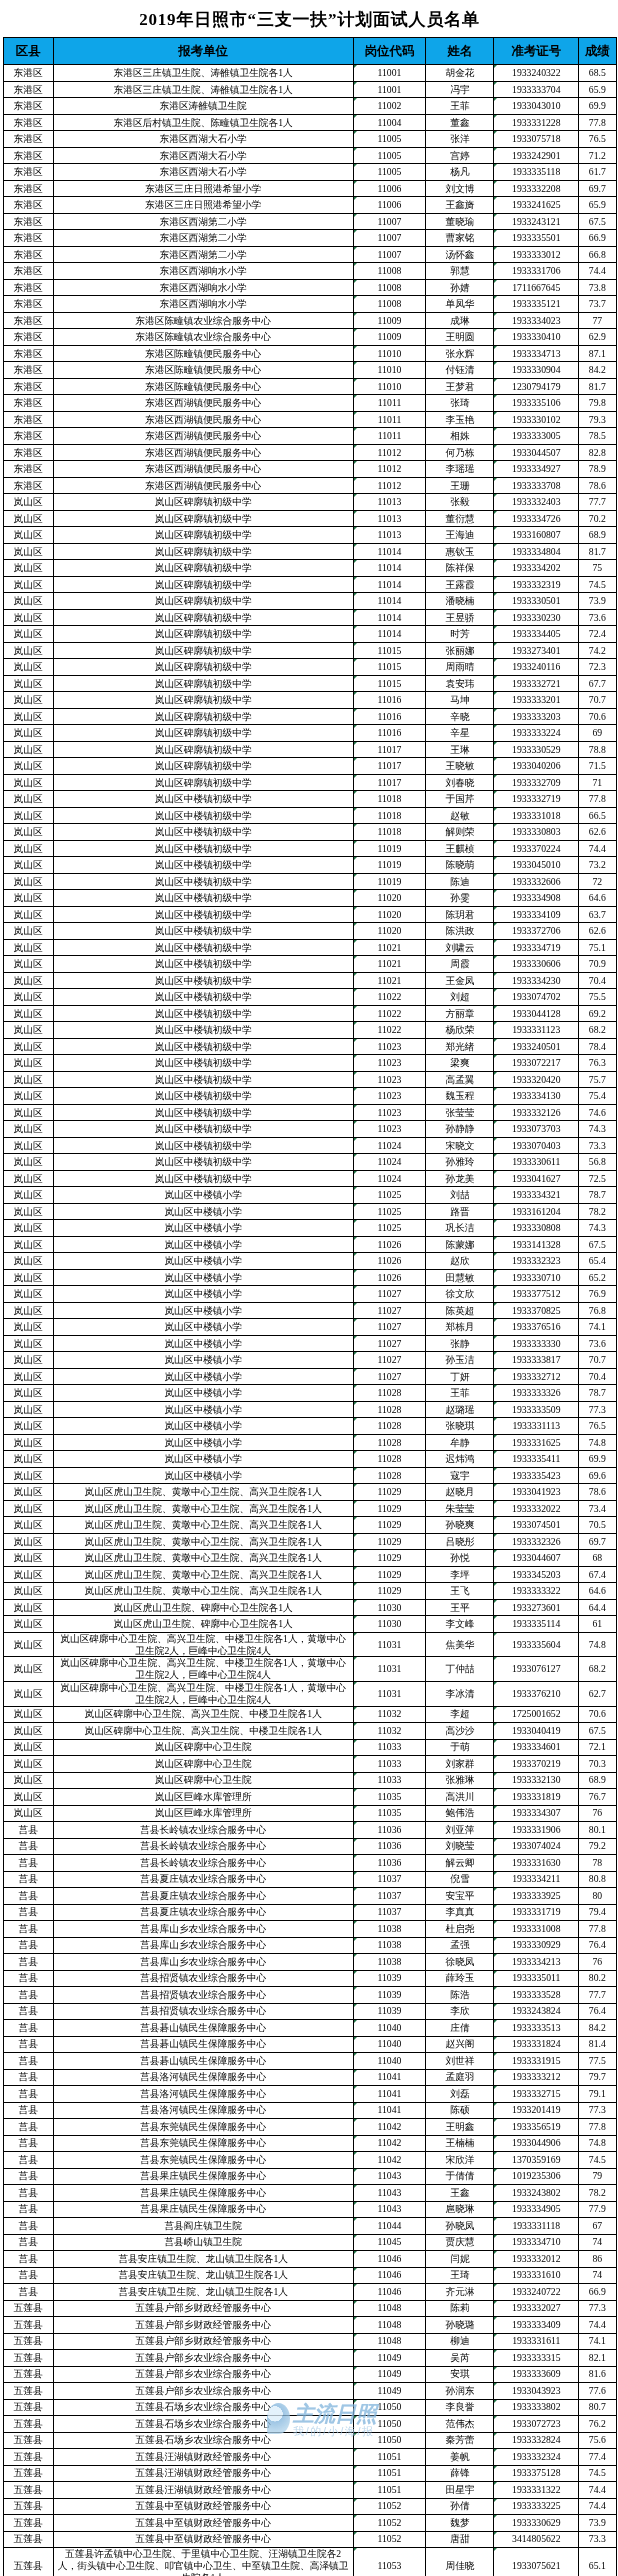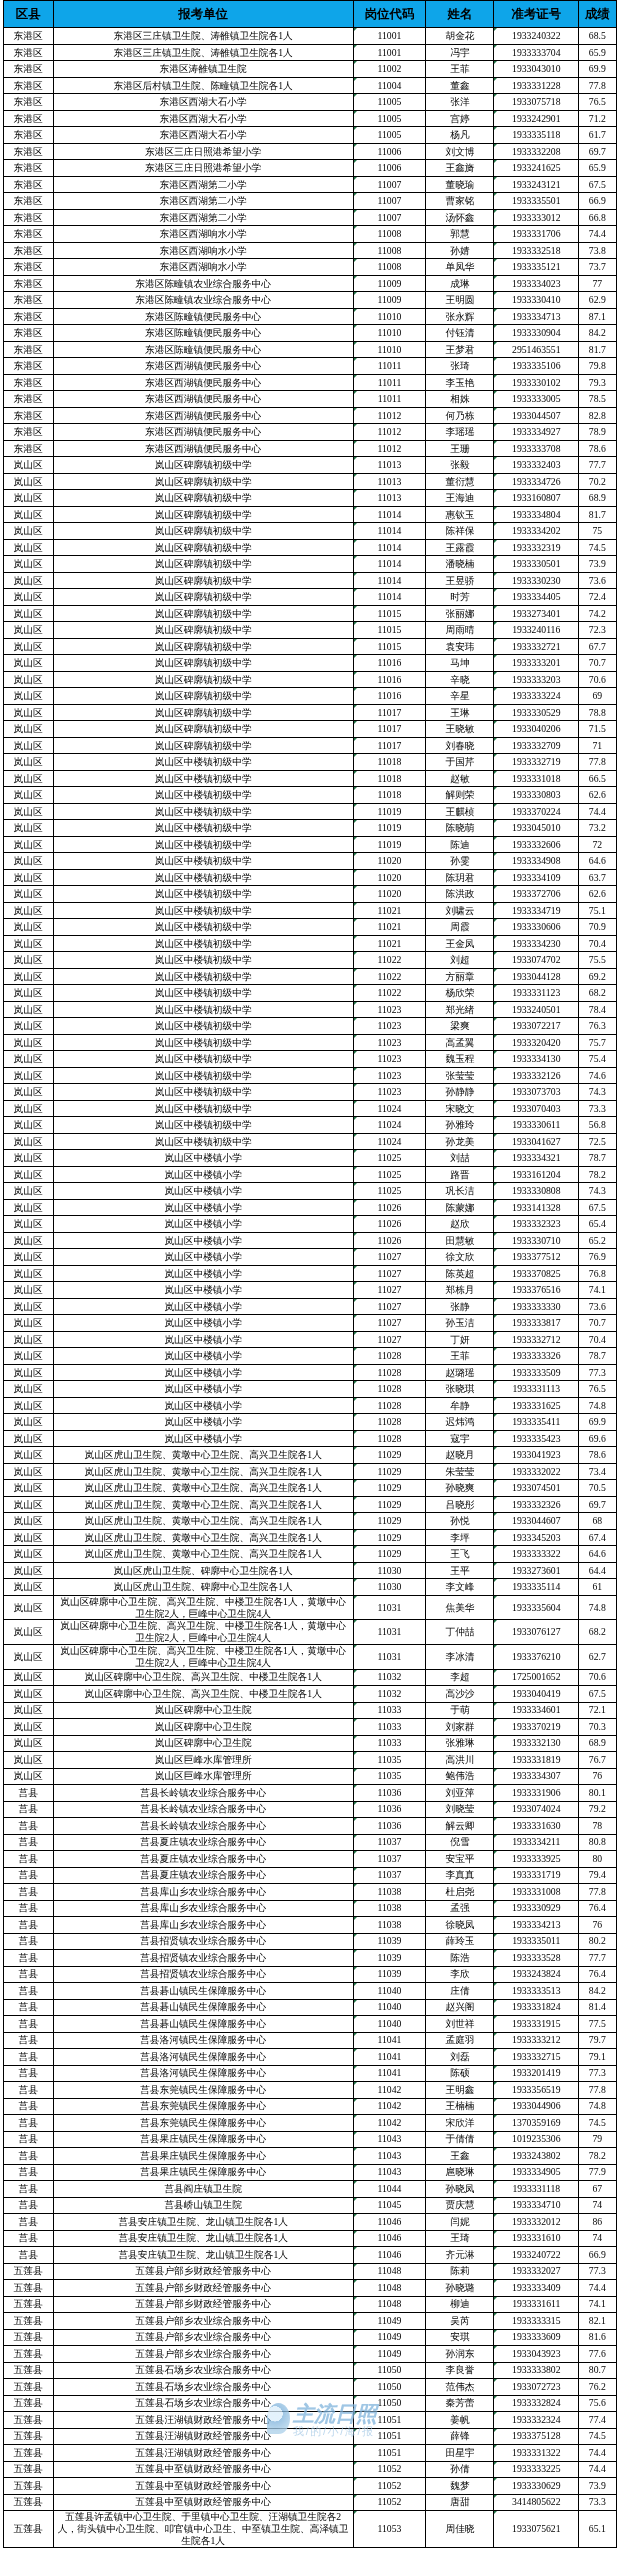--- a/index.html
+++ b/index.html
@@ -23,20 +23,21 @@
              margin-right:3.1px; flex:0 0 auto; }
   .wm-text { font-family:"Liberation Sans","DejaVu Sans",sans-serif; }
   .wm-line1 { font-size:21px; font-weight:bold; font-style:italic; color:#7fb3dc;
               line-height:1; text-shadow:0 0 0.8px #cfe4f4; white-space:nowrap; }
   .wm-line2 { font-size:11px; color:#a8cbe6; letter-spacing:1.6px; white-space:nowrap; }
 </style>
 </head>
 <body>
 
 <div class="page">
+  <div class="title">2019年日照市“三支一扶”计划面试人员名单</div>
 
   <table class="roster">
     <colgroup>
       <col style="width:8.2%">
         <col style="width:48.9%">
         <col style="width:11.9%">
       <col style="width:11.1%">
         <col style="width:13.8%">
         <col style="width:6.1%">
     </colgroup>
@@ -153,21 +154,21 @@
           <td class="mark">11008</td>
           <td class="name">郭慧</td>
           <td class="mark">1933331706</td>
           <td class="score">74.4</td>
         </tr>
         <tr>
           <td class="district">东港区</td>
           <td class="unit">东港区西湖响水小学</td>
           <td class="mark">11008</td>
           <td class="name">孙婧</td>
-          <td class="mark">1933332518</td>
+          <td class="mark">1711667645</td>
           <td class="score">73.8</td>
         </tr>
         <tr>
           <td class="district">东港区</td>
           <td class="unit">东港区西湖响水小学</td>
           <td class="mark">11008</td>
           <td class="name">单凤华</td>
           <td class="mark">1933335121</td>
           <td class="score">73.7</td>
         </tr>
@@ -201,21 +202,21 @@
           <td class="mark">11010</td>
           <td class="name">付钰清</td>
           <td class="mark">1933330904</td>
           <td class="score">84.2</td>
         </tr>
         <tr>
           <td class="district">东港区</td>
           <td class="unit">东港区陈疃镇便民服务中心</td>
           <td class="mark">11010</td>
           <td class="name">王梦君</td>
-          <td class="mark">2951463551</td>
+          <td class="mark">1230794179</td>
           <td class="score">81.7</td>
         </tr>
         <tr>
           <td class="district">东港区</td>
           <td class="unit">东港区西湖镇便民服务中心</td>
           <td class="mark">11011</td>
           <td class="name">张琦</td>
           <td class="mark">1933335106</td>
           <td class="score">79.8</td>
         </tr>

